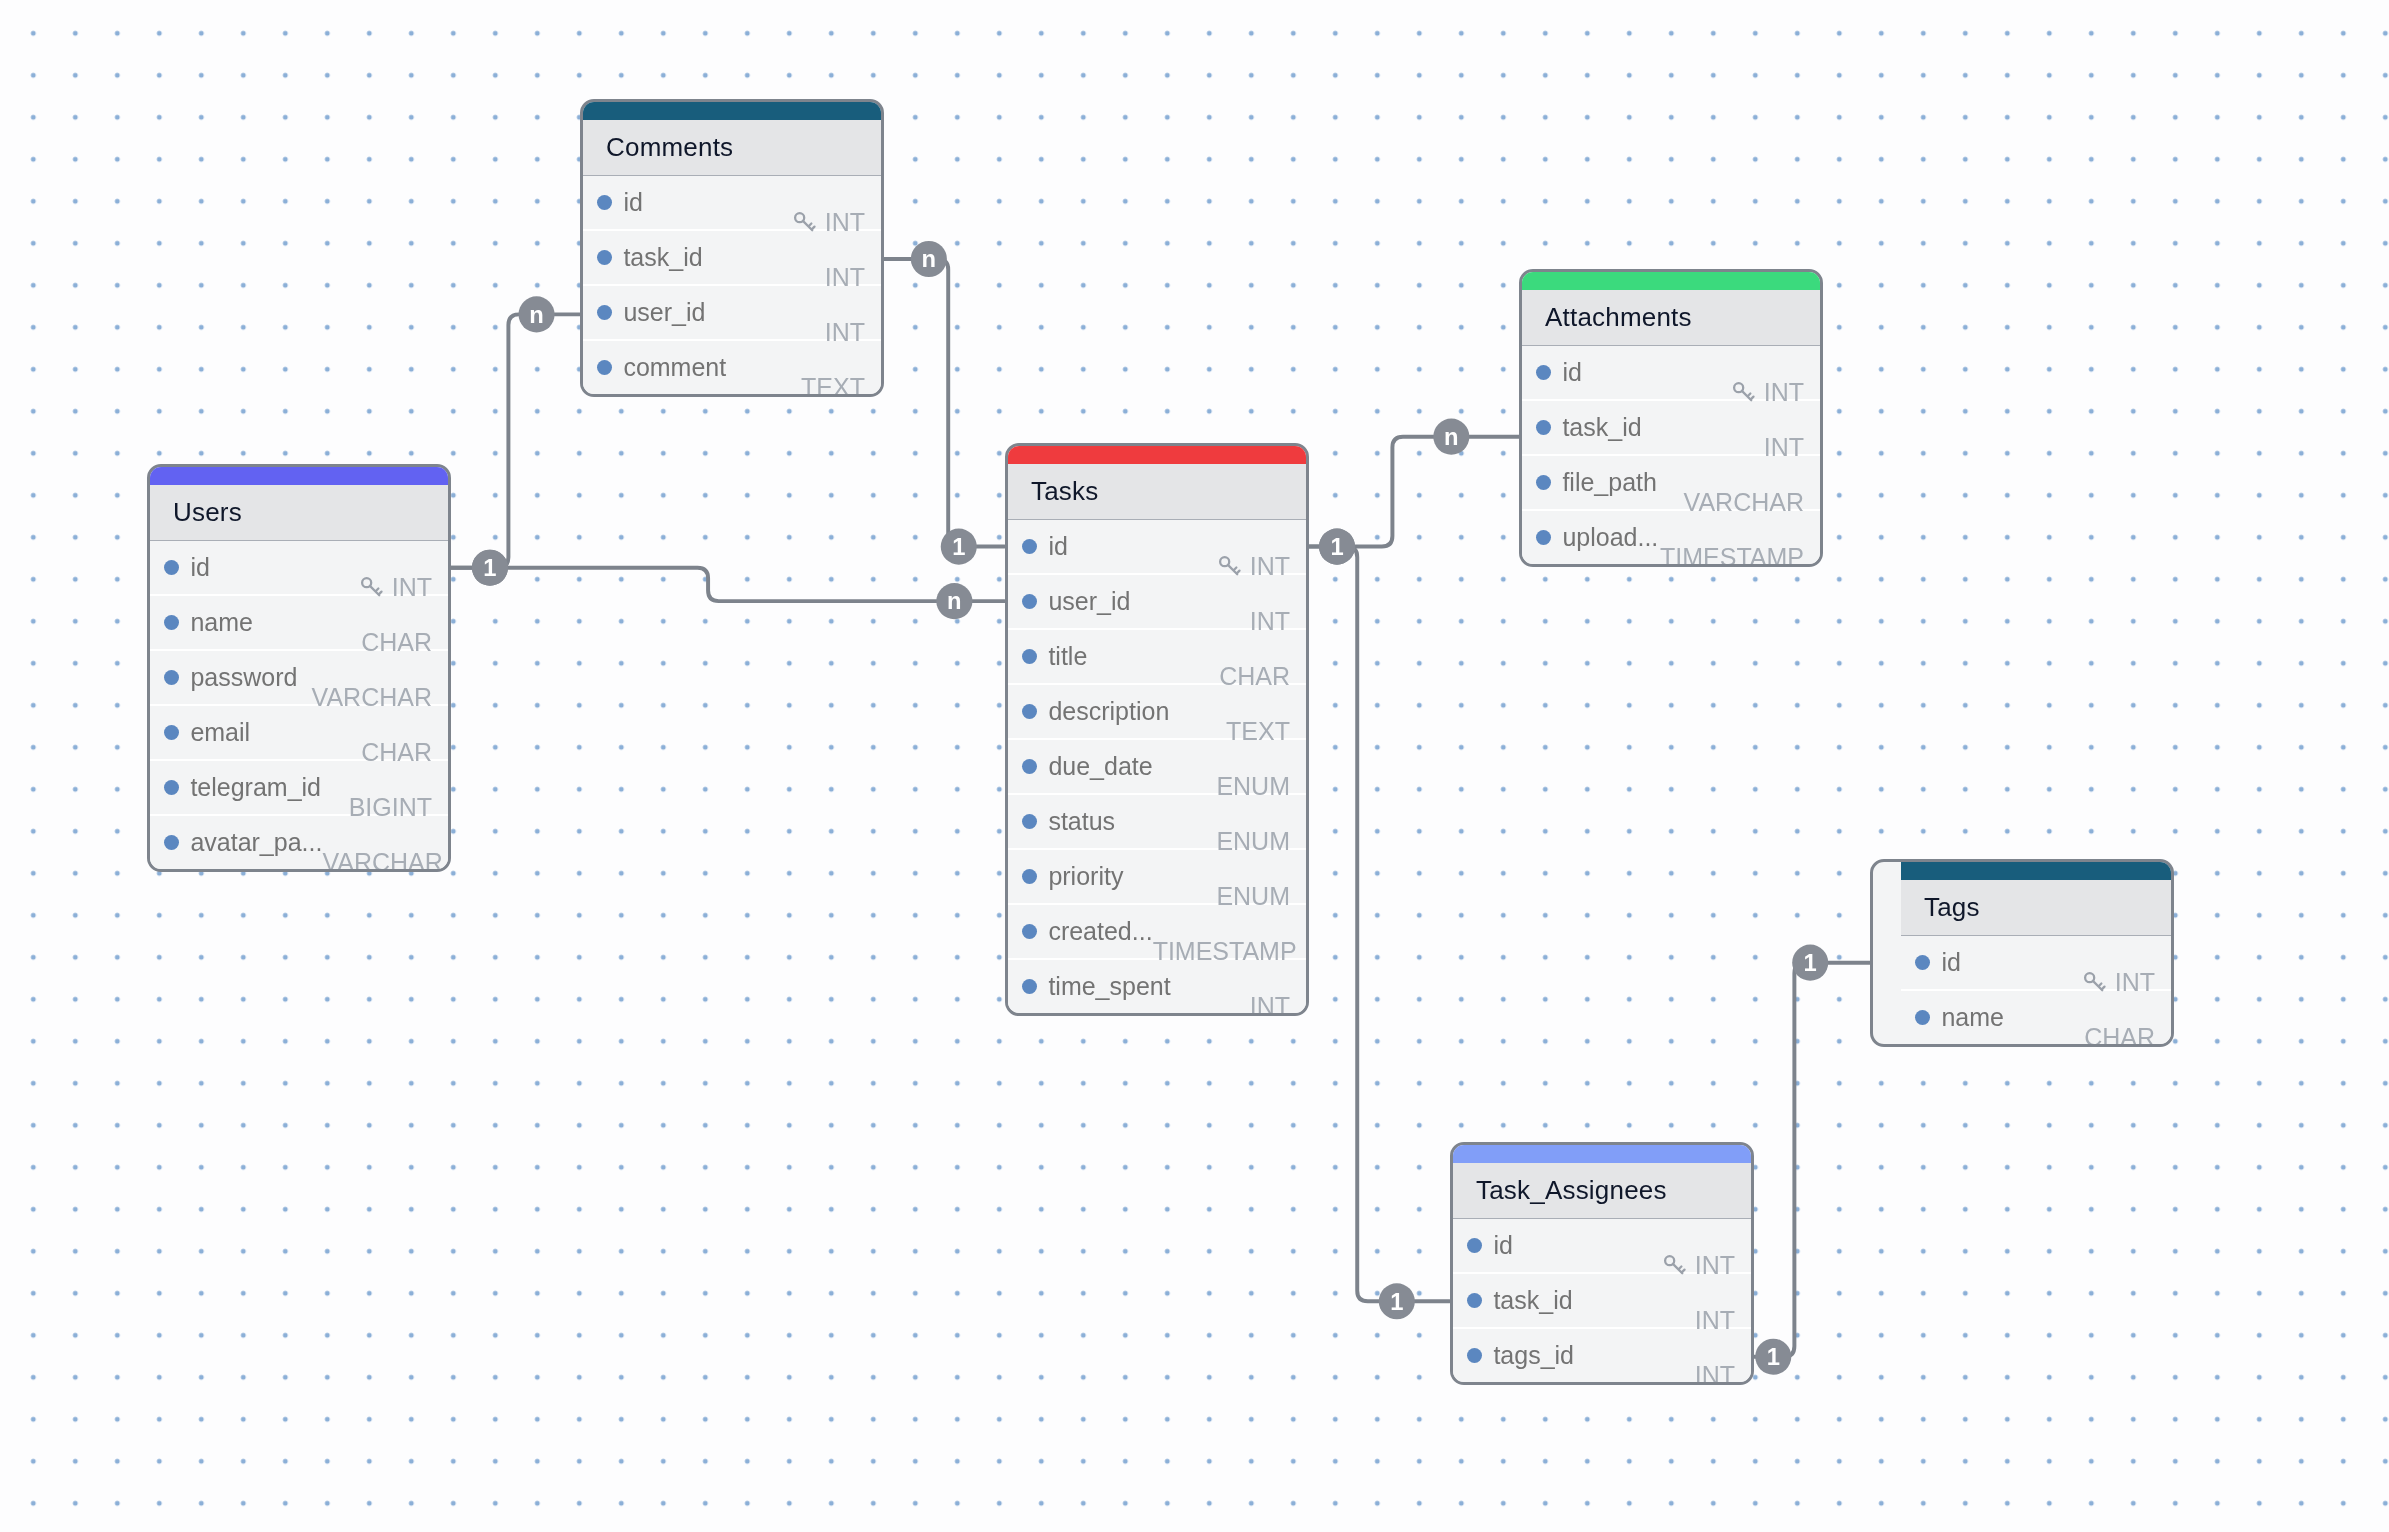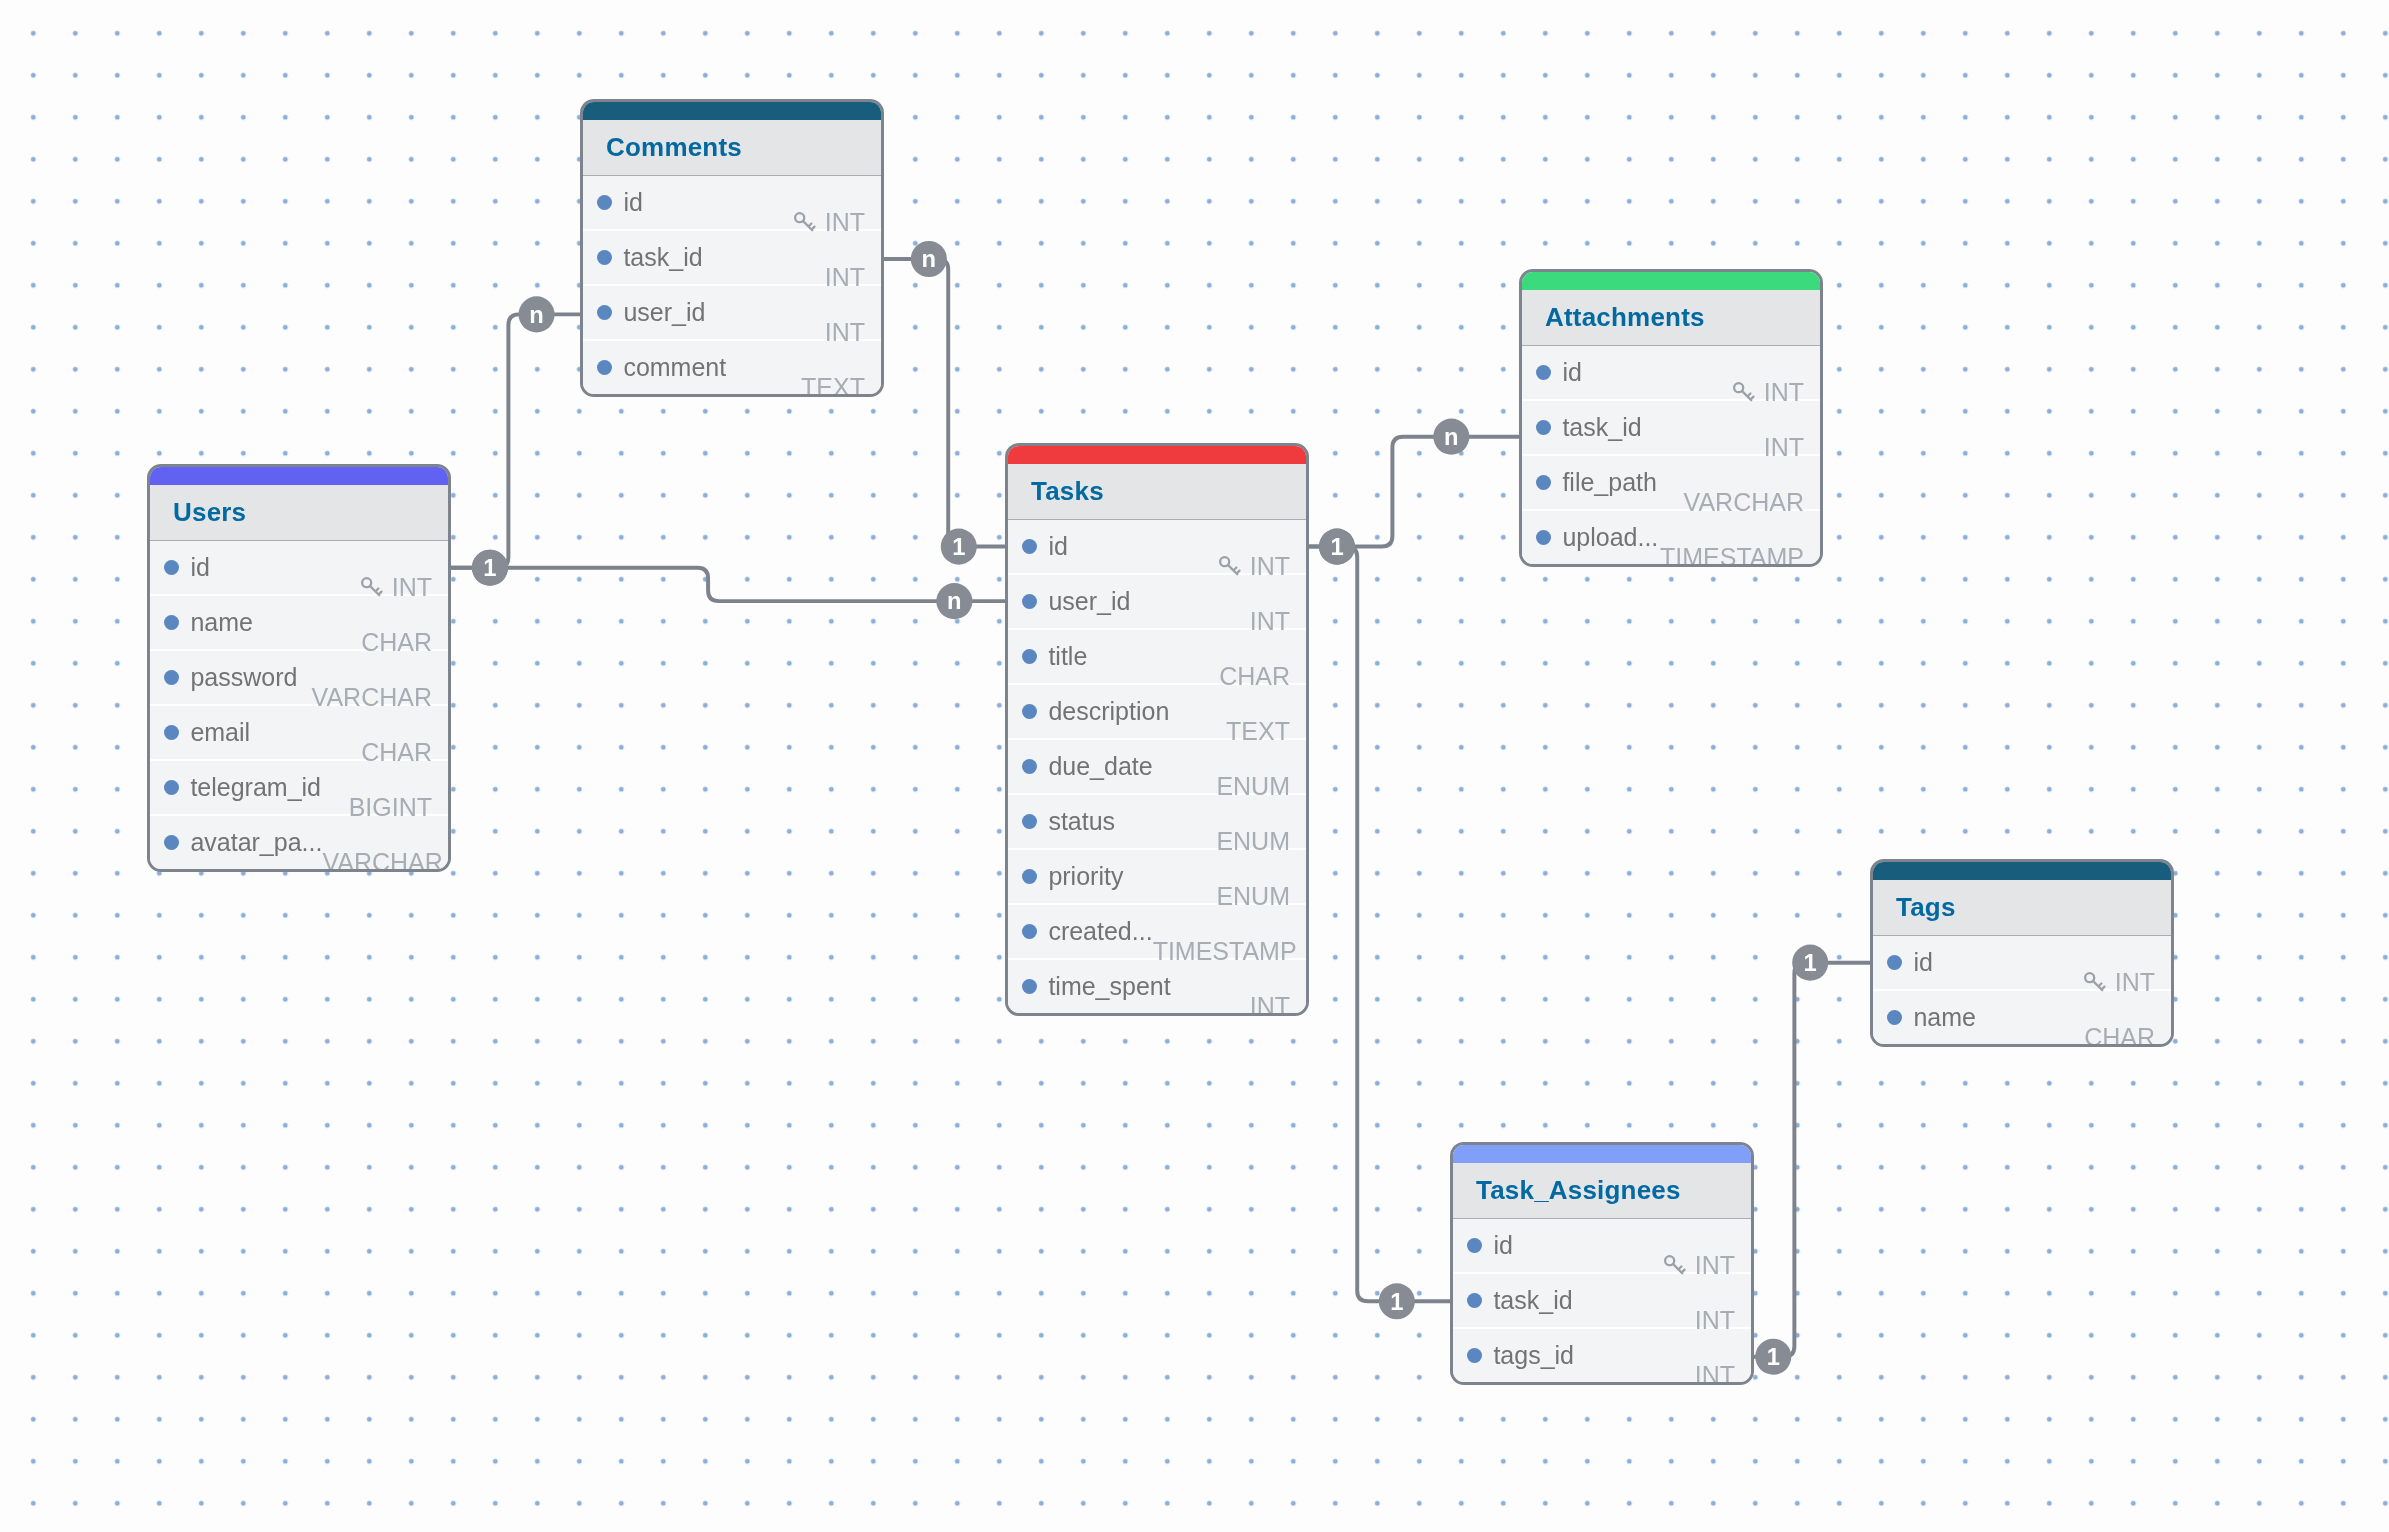--- a/index.html
+++ b/index.html
@@ -24,21 +24,21 @@
     position:absolute;width:304px;box-sizing:border-box;
     border:3.5px solid #7e848d;border-radius:14px;overflow:hidden;
     background:#f3f4f5;
   }
   .accent{height:17.6px;width:100%;}
   .title-row{
     height:56px;box-sizing:border-box;background:#e4e5e7;
     border-bottom:1.8px solid #a9aeb6;
     display:flex;align-items:center;padding-left:23px;
   }
-  .title-row .t-name{font-size:26px;font-weight:bold;color:#0369a1;letter-spacing:0.2px;}
+  .title-row .t-name{font-size:26px;font-weight:normal;color:#0f172a;letter-spacing:0.2px;}
   .frow{
     height:55px;box-sizing:border-box;background:#f3f4f5;
     border-bottom:2.6px solid #ffffff;
     display:flex;align-items:center;padding:0 16px 0 14px;
   }
   .frow:last-child{border-bottom:none;height:53px;}
   .fdot{width:15px;height:15px;border-radius:50%;background:#5b87c0;flex:0 0 auto;}
   .fname{margin-left:11.4px;font-size:25px;color:#737373;white-space:nowrap;}
   .fright{margin-left:auto;display:flex;align-items:center;gap:8px;margin-top:40px;}
   .ftype{font-size:25px;color:#a7adb5;white-space:nowrap;}
@@ -299,21 +299,21 @@
           </span>
         </div>
         <div class="frow">
           <span class="fdot"></span>
           <span class="fname">upload...</span>
           <span class="fright">
             <span class="ftype">TIMESTAMP</span>
           </span>
         </div>
       </div>
-      <div class="table" style="left: 1870px; top: 859px;">
+      <div class="table" style="left: 1870px; top: 859px; padding-left: 28px;">
         <div class="accent" style="background: rgb(24, 93, 124);"></div>
         <div class="title-row">
           <span class="t-name">Tags</span>
         </div>
         <div class="frow">
           <span class="fdot"></span>
           <span class="fname">id</span>
           <span class="fright">
             <svg class="keyicon" width="26" height="26" viewBox="0 0 24 24">
               <circle cx="8" cy="8" r="4.2" fill="none" stroke="#9ba1aa" stroke-width="2.1"></circle>

